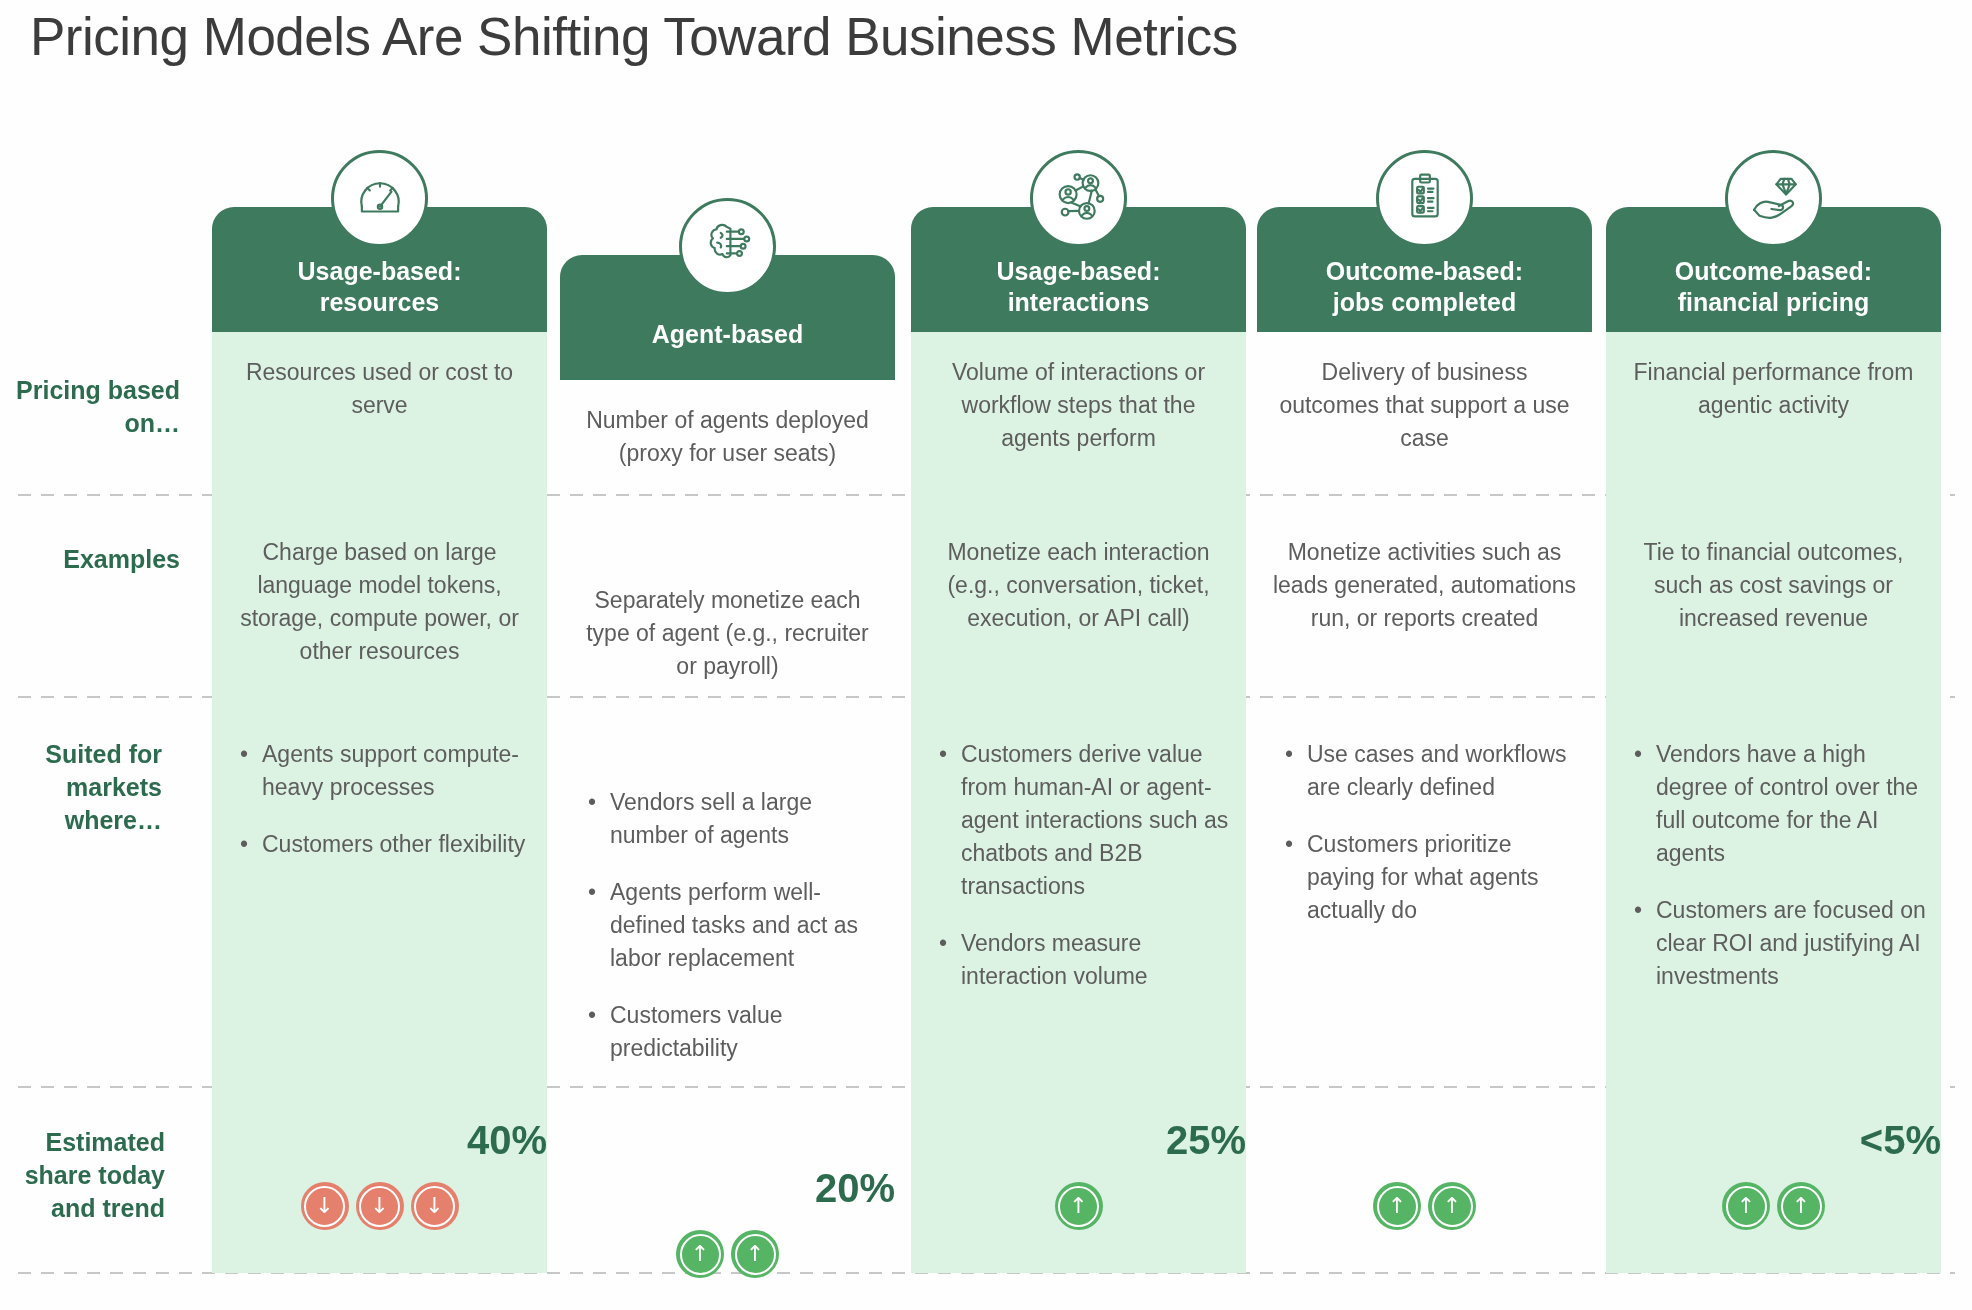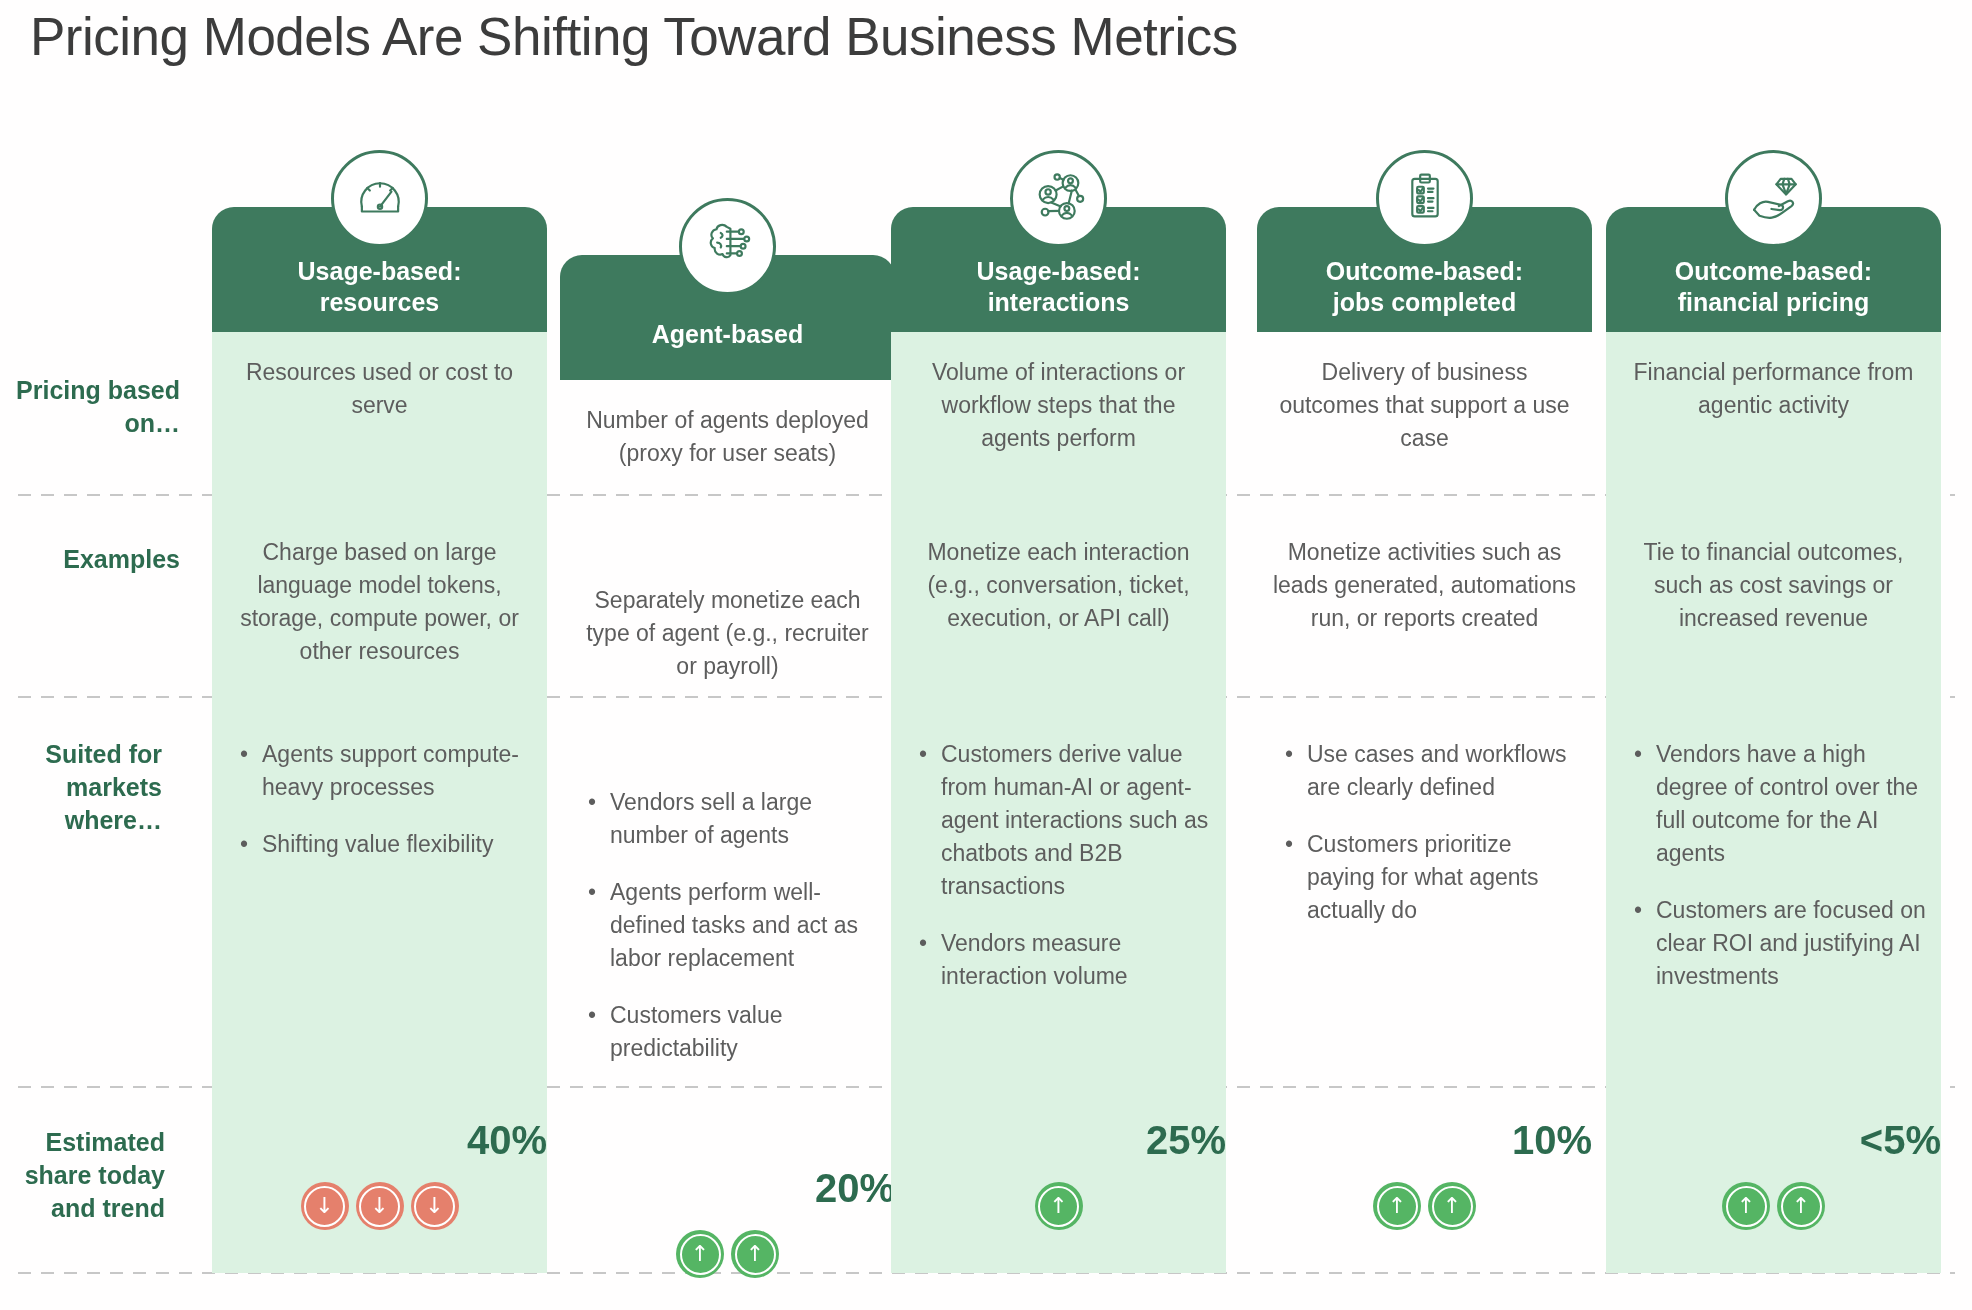--- a/index.html
+++ b/index.html
@@ -85,21 +85,21 @@
     <div class="cell center r1">Resources used or cost to serve</div>
     <div class="cell center r2">Charge based on large language model tokens, storage, compute power, or other resources</div>
     <div class="cell r3">
       <ul class="bullets">
             <li>
               <span class="dot">•</span>
               <span>Agents support compute-heavy processes</span>
             </li>
             <li>
               <span class="dot">•</span>
-              <span>Shifting value flexibility</span>
+              <span>Customers other flexibility</span>
             </li>
           </ul>
     </div>
     <div class="share-value">40%</div>
     <div class="trend">
           <span class="trend-circle down">
             <span class="ring">↓</span>
           </span>
           <span class="trend-circle down">
             <span class="ring">↓</span>
@@ -146,21 +146,21 @@
     <div class="share-value">20%</div>
     <div class="trend">
           <span class="trend-circle up">
             <span class="ring">↑</span>
           </span>
           <span class="trend-circle up">
             <span class="ring">↑</span>
           </span>
         </div>
   </div>
-      <div class="column" style="left: 891px; padding-left: 41px;">
+      <div class="column" style="left: 911px; padding-left: 41px;">
     <div class="col-bg tinted"></div>
     <div class="col-header">
       <div class="hdr-text">Usage-based: interactions</div>
     </div>
     <div class="icon-circle">
       <span><svg viewBox="0 0 48 48">
               <circle cx="15" cy="22" r="7"></circle>
               <circle cx="15" cy="19.8" r="2.2"></circle>
               <path d="M10.8 26a5.4 5.4 0 0 1 8.4 0"></path>
               <circle cx="33.5" cy="12.5" r="6.5"></circle>
@@ -231,21 +231,20 @@
             <li>
               <span class="dot">•</span>
               <span>Use cases and workflows are clearly defined</span>
             </li>
             <li>
               <span class="dot">•</span>
               <span>Customers prioritize paying for what agents actually do</span>
             </li>
           </ul>
     </div>
-    <div class="share-value">10%</div>
     <div class="trend">
           <span class="trend-circle up">
             <span class="ring">↑</span>
           </span>
           <span class="trend-circle up">
             <span class="ring">↑</span>
           </span>
         </div>
   </div>
       <div class="column" style="left: 1606px; padding-left: 41px;">

